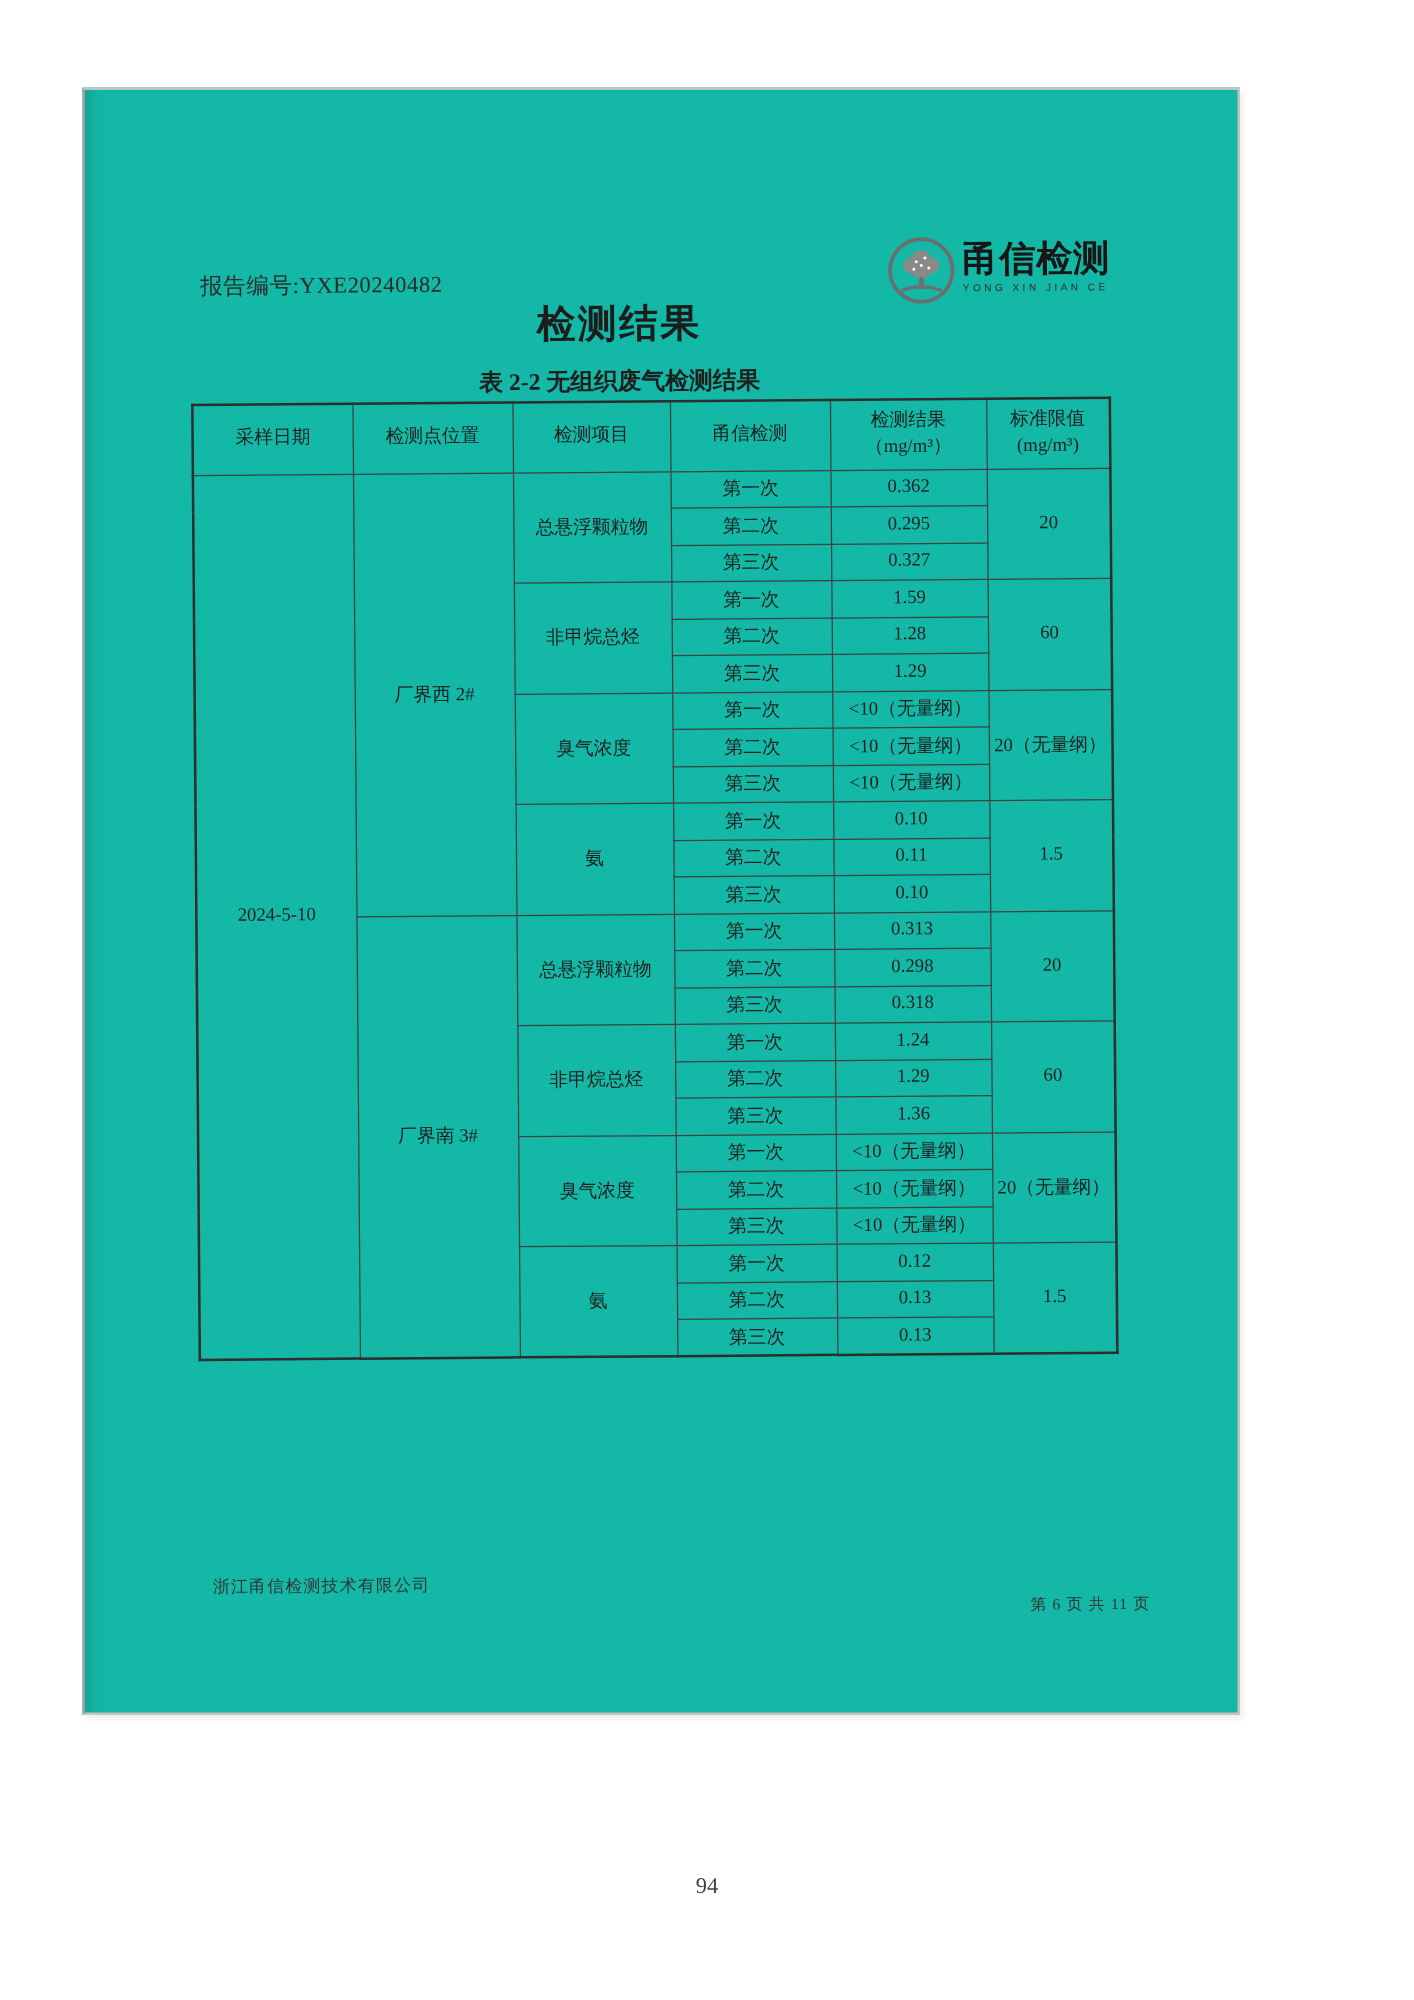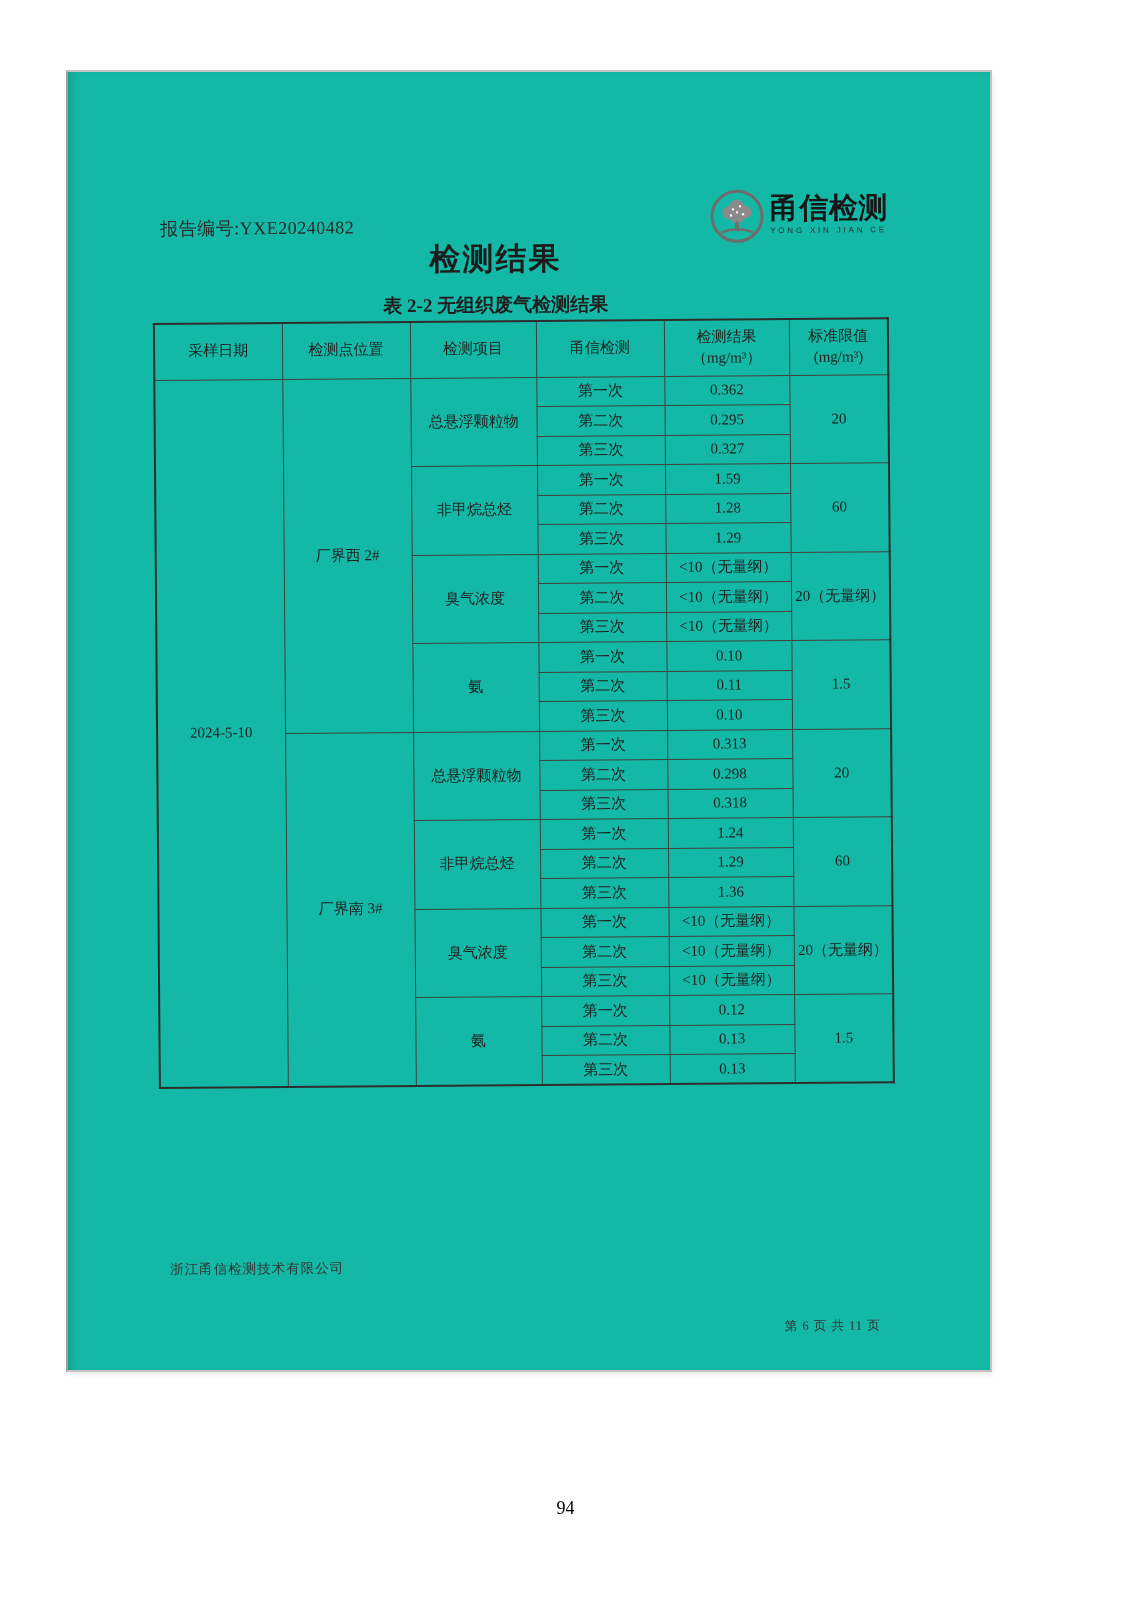--- a/index.html
+++ b/index.html
@@ -98,33 +98,32 @@
   .th-line { display: block; line-height: 1.45; }
   .footer-company {
     position: absolute;
     left: 98px; top: 1186px;
     font-size: 13.5px;
     color: #333333;
     letter-spacing: 1px;
   }
   .footer-page {
     position: absolute;
-    left: 712px; top: 1206px;
+    left: 752px; top: 1206px;
     font-size: 12.5px;
     color: #333333;
     letter-spacing: 1px;
-    margin-top: 42px;
   }
   .page-number {
     position: absolute;
     left: 0; top: 1498px;
     width: 1131px;
     text-align: center;
     font-size: 18px;
-    color: #000000;
+    color: #404040;
   }
 </style>
 </head>
 <body>
 
 <div class="paper">
   <div class="scan-content">
 
     <div class="report-no">报告编号:YXE20240482</div>
 

